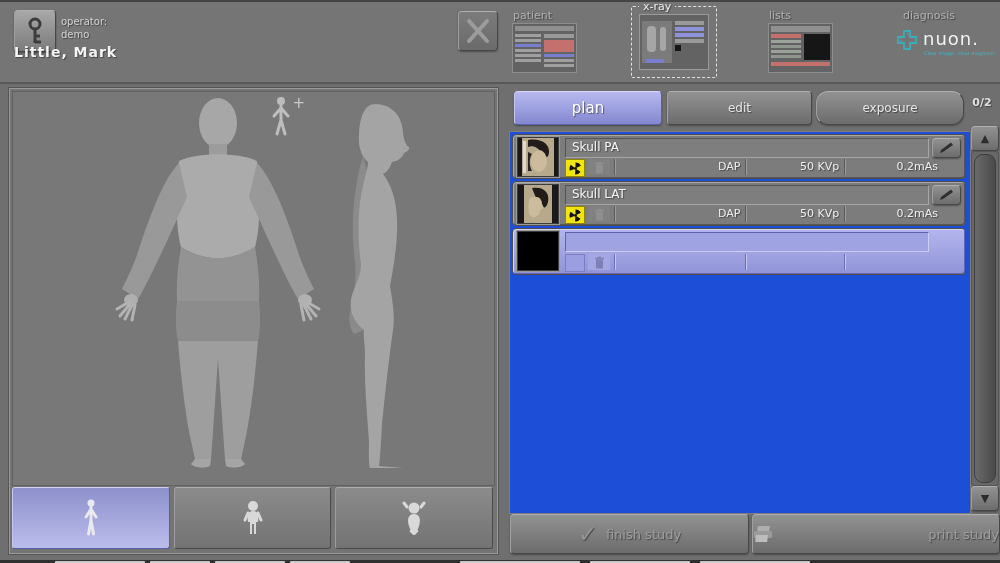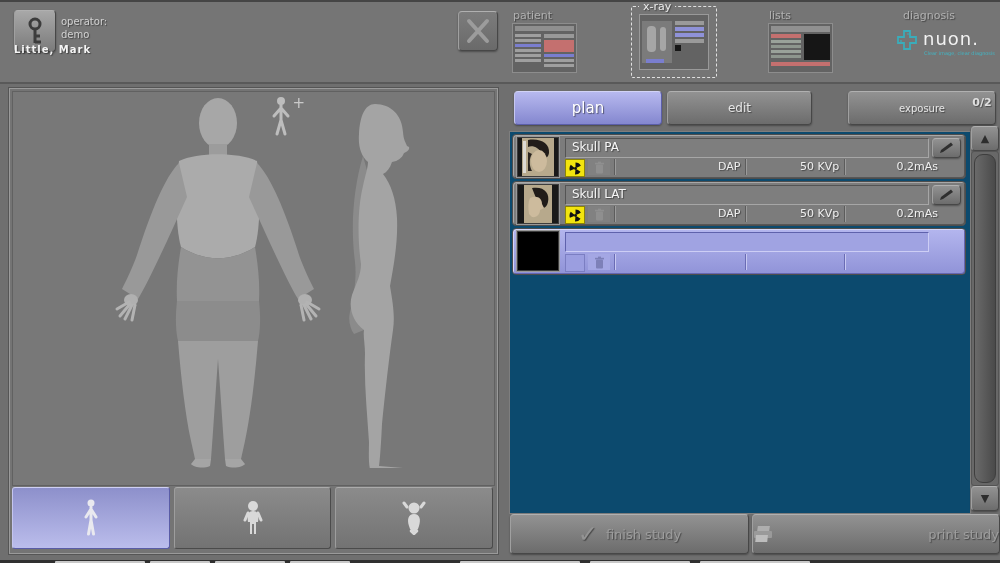--- a/index.html
+++ b/index.html
@@ -13,21 +13,21 @@
          border-radius:4px;color:#e6e6e6;display:flex;align-items:center;justify-content:center;
          box-shadow:0 1px 2px rgba(0,0,0,.35);cursor:pointer;}
   .btn3d.purple{background:linear-gradient(180deg,#b7b9ef,#8487cf);
          border-color:#d2d3f6 #5b5ea8 #5b5ea8 #c6c7f0;color:#ffffff;}
   .btn3d.dim{color:#9d9d9d;}
   .sunken{background:#7e7e7e;border:1px solid;border-color:#545454 #a6a6a6 #a6a6a6 #545454;}
   
   .topbar{position:absolute;left:0;top:0;width:1000px;height:80px;background:#757575;
           border-bottom:2px solid #595959;}
   .opr{position:absolute;left:61px;top:14px;font-size:10px;color:#d2d2d2;line-height:1.25;}
-  .pname{position:absolute;left:14px;top:42px;font-size:10px;font-weight:bold;color:#f4f4f4;letter-spacing:1px;}
+  .pname{position:absolute;left:14px;top:42px;font-size:14px;font-weight:bold;color:#f4f4f4;letter-spacing:1px;}
   .tablabel{position:absolute;font-size:11px;color:#b0b0b0;}
   .thumb{position:absolute;background:#636363;border:1px solid #8d8d8d;overflow:hidden;cursor:pointer;}
   .xtab{position:absolute;left:631px;top:4px;width:84px;height:70px;border:1px dashed #e0e0e0;border-radius:2px;}
   .xtab .tl{position:absolute;left:7px;top:-7px;background:#757575;padding:0 4px;font-size:11px;color:#ececec;}
   .logo{position:absolute;left:897px;top:26px;width:100px;}
   .logotxt{font-size:18px;color:#f2f2f2;letter-spacing:1px;}
   .logotag{font-size:5px;color:#43b5c4;margin-top:1px;}
   
   .lpanel{position:absolute;left:8px;top:85px;width:489px;height:466px;
           border:1px solid #555555;box-shadow:inset 0 0 0 1px #9a9a9a;background:#747474;}
@@ -35,21 +35,21 @@
             border:1px solid #616161;}
   .typesrow{position:absolute;left:3px;top:399px;width:481px;height:62px;display:flex;gap:4px;}
   .typebtn{position:relative;flex:1;background:linear-gradient(180deg,#8b8b8b,#737373);
            border:1px solid;border-color:#ababab #4b4b4b #4b4b4b #9d9d9d;border-radius:3px;
            display:flex;align-items:center;justify-content:center;cursor:pointer;}
   .typebtn.sel{background:linear-gradient(180deg,#8d90cb,#bbbdec);border-color:#cfd0f4 #595ca6 #595ca6 #c4c5ef;}
   
   .counter{position:absolute;left:966px;top:94px;width:32px;text-align:center;
            font-size:11px;font-weight:bold;color:#e0e0e0;}
   .listbox{position:absolute;left:509px;top:129px;width:460px;height:381px;
-           border:1px solid #7e7e7e;background:#0c4a6e;}
+           border:1px solid #7e7e7e;background:#1d4ed8;}
   .xrow{position:absolute;left:2px;width:452px;height:43px;background:#7c7c7c;
         border:1px solid #4d4d4d;border-radius:4px;
         box-shadow:inset 1px 1px 0 #a8a8a8,inset -1px -1px 0 #575757;cursor:pointer;}
   .xrow.sel{background:linear-gradient(180deg,#b4b6ee,#9093d8);
         box-shadow:inset 1px 1px 0 #d5d6f8,inset -1px -1px 0 #6567b2;}
   .rthumb{position:absolute;left:4px;top:2px;width:40px;height:38px;border:1px solid #3d3d3d;
           background:#111;box-shadow:0 0 0 1px #999;}
   .rtitle{position:absolute;left:52px;top:3px;right:36px;height:17px;
           font-size:12px;color:#f6f6f6;padding:1px 0 0 6px;}
   .pencilbtn{position:absolute;right:4px;top:3px;width:27px;height:18px;}
@@ -219,21 +219,21 @@
           <path d="M6,6 L3,2 M20,6 L23,2" stroke="#d9d9d9" stroke-width="3" stroke-linecap="round"></path>
           <path d="M13,13 C19,13 20,19 18,25 C17,29 15,31 13,31 C11,31 9,29 8,25 C6,19 7,13 13,13 Z" fill="#d9d9d9"></path>
           <path d="M10,30 L13,33 L16,30" stroke="#d9d9d9" stroke-width="2.5" fill="none" stroke-linecap="round"></path>
         </svg>
       </div>
     </div>
   </div>
 
   <div class="btn3d purple ts" style="left:514px;top:89px;width:146px;height:32px;font-size:15px;">plan</div>
   <div class="btn3d ts" style="left:667px;top:89px;width:143px;height:32px;font-size:12px;">edit</div>
-  <div class="btn3d ts" style="left:848px;top:89px;width:146px;height:32px;font-size:10px;">exposure</div>
+  <div class="btn3d ts" style="left:816px;top:89px;width:146px;height:32px;font-size:12px;border-radius:12px;">exposure</div>
   <div class="counter ts">0/2</div>
 
   <div class="listbox">
 
     <div class="xrow" style="top:2px;">
       <div class="rthumb">
         <svg width="40" height="38" viewBox="0 0 40 38">
           <rect width="40" height="38" fill="#b7a98c"></rect>
           <rect x="0" y="0" width="4" height="38" fill="#191919"></rect>
             <rect x="36" y="0" width="4" height="38" fill="#191919"></rect>

